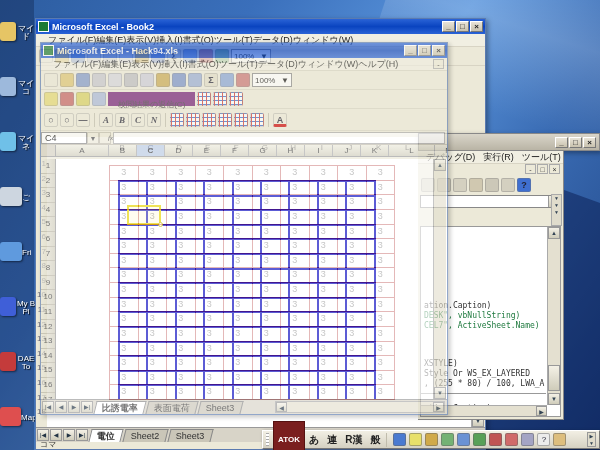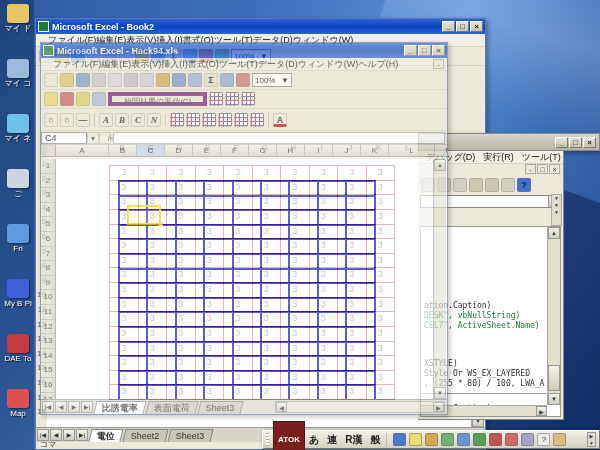--- a/index.html
+++ b/index.html
@@ -10,21 +10,21 @@
   .desktop { position:absolute; inset:0; width:600px; height:450px;
     background:linear-gradient(125deg,#2d5da0 0%,#3a6fbb 28%,#5b96dd 52%,#3a6cb4 70%,#1c3f7e 100%); }
   .desk-band { position:absolute; pointer-events:none; }
   .band-light { left:380px; top:-40px; width:420px; height:180px; transform:rotate(18deg);
     background:linear-gradient(180deg,rgba(255,255,255,0) 0%,rgba(255,255,255,.18) 50%,rgba(255,255,255,0) 100%); }
   .band-dark { left:470px; top:220px; width:300px; height:300px; transform:rotate(20deg);
     background:rgba(5,20,70,.45); }
   .band-left { left:0; top:0; width:34px; height:450px; background:rgba(5,15,50,.30); }
 
   .desk-icons { position:absolute; left:0; top:4px; width:36px; display:flex; flex-direction:column; }
-  .dicon { height:55px; display:flex; flex-direction:column; align-items:center; justify-content:flex-start; cursor:pointer; }
+  .dicon { height:55px; display:flex; flex-direction:row; align-items:center; justify-content:flex-start; cursor:pointer; }
   .dicon .glyph { width:22px; height:19px; border-radius:3px; box-shadow:1px 1px 2px rgba(0,0,0,.5); }
   .dicon .lbl { font-size:8px; color:#fff; text-shadow:1px 1px 1px #000; margin-top:2px; text-align:center; line-height:8px; max-width:36px; overflow:hidden; }
 
   
   .win { position:absolute; background:#ece9d8; border:1px solid #5a7ab0; box-shadow:2px 2px 5px rgba(0,0,0,.35); }
   .titlebar { height:15px; background:linear-gradient(180deg,#2a63d6 0%,#0a44c0 50%,#2a63d6 100%);
     display:flex; align-items:center; padding:0 2px; color:#fff; font-size:9px; font-weight:bold; white-space:nowrap; }
   .titlebar .appicon { width:11px; height:11px; background:#1c7a34; border:1px solid #fff; margin-right:3px; flex:0 0 auto; }
   .winbtns { margin-left:auto; display:flex; gap:1px; }
   .winbtn { width:13px; height:11px; background:linear-gradient(180deg,#e8e4d8,#c9c2ae); border:1px solid #fff;
@@ -38,21 +38,21 @@
 
   .tbrow { display:flex; align-items:center; gap:2px; padding:2px 3px; border-bottom:1px solid #d8d4c4; background:#ece9d8; }
   .tbicon { width:14px; height:14px; border-radius:2px; border:1px solid rgba(120,120,120,.35); flex:0 0 auto; cursor:pointer;
     font-size:9px; line-height:13px; text-align:center; color:#223; font-weight:bold; }
   .tbsep { width:1px; height:14px; background:#c0bcac; margin:0 2px; flex:0 0 auto; }
   .pattern { background-color:#fff;
     background-image:repeating-linear-gradient(90deg,#c33 0 1px,transparent 1px 4px),
                      repeating-linear-gradient(0deg,#36c 0 1px,transparent 1px 4px); }
   .zoombox { width:40px; height:14px; background:#fff; border:1px solid #888; font-size:8px; display:flex;
     align-items:center; justify-content:space-between; padding:0 2px; color:#111; cursor:pointer; }
-  .txtbtn { height:14px; font-size:8px; color:#333; background:#ece9d8; border:4px solid #701a75; padding:0 12px;
+  .txtbtn { height:14px; font-size:8px; color:#333; background:#ece9d8; border:7px solid #701a75; padding:0 3px;
     line-height:12px; white-space:nowrap; cursor:pointer; }
 
   
   .fbar { height:14px; display:flex; align-items:center; background:#ece9d8; border-bottom:1px solid #c0bcac; }
   .namebox { width:46px; height:12px; background:#fff; border:1px solid #888; font-size:9px; padding-left:3px; color:#000; }
   .fbtn { width:12px; height:12px; font-size:7px; text-align:center; line-height:11px; color:#444; border:1px solid #c0bcac; background:#ece9d8; cursor:pointer; }
   .ffield { flex:1; height:12px; background:#fff; border:1px solid #aaa; margin:0 2px; }
   .colheads { height:12px; display:flex; background:#d8d4c8; border-bottom:1px solid #999; font-size:8px; color:#333; }
   .ch { border-right:1px solid #aaa; text-align:center; line-height:12px; flex:0 0 auto; background:linear-gradient(180deg,#eceadb,#cfccba); cursor:pointer; }
   .ch.sel { background:#b9c9e2; font-weight:bold; }

